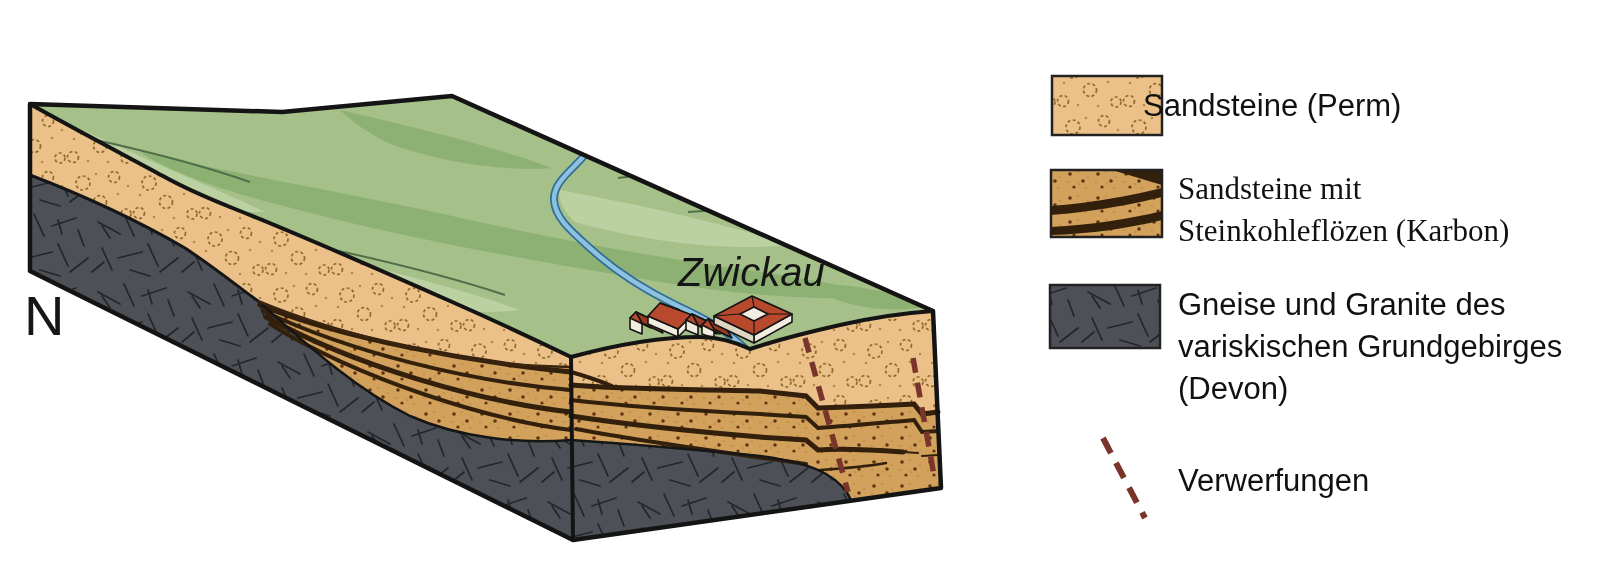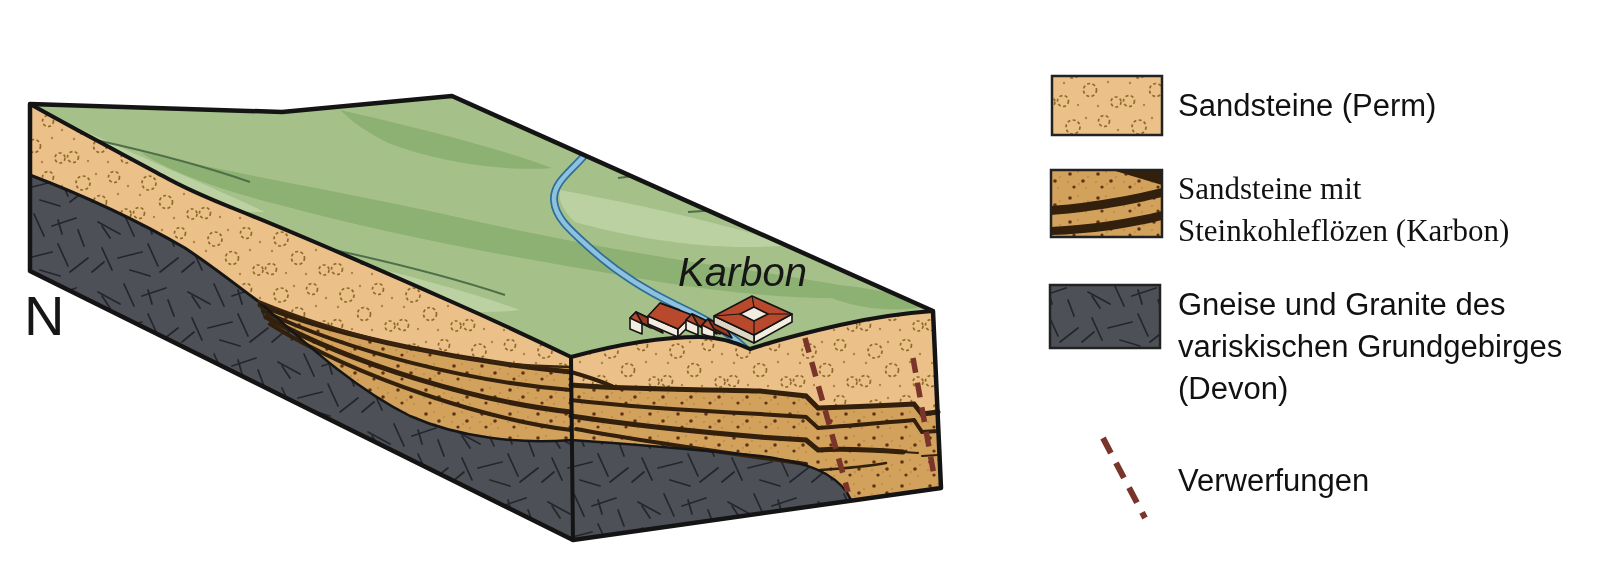--- a/index.html
+++ b/index.html
@@ -208,24 +208,24 @@
         </g>
         <rect x="1051" y="170" width="111" height="67" fill="none" stroke="#222" stroke-width="2.5"></rect>
       </g>
       <rect x="1050" y="285" width="110" height="63" fill="url(#gneissPat)" stroke="#222" stroke-width="2.5"></rect>
       <path d="M1103,438 L1145,518" fill="none" stroke="#7a352a" stroke-width="6" stroke-dasharray="17 11"></path>
     </g>
   </svg>
 
   <div class="abs north" style="left:24px; top:288px;">N</div>
 
-  <div class="abs city" style="left:678px; top:252px;">Karbon</div>
+  <div class="abs city" style="left:678px; top:252px;">Zwickau</div>
 
   <div>
-    <div class="abs legend-label" style="left:1178px; top:85px;">Sandsteine (Perm)</div>
+    <div class="abs legend-label" style="left:1143px; top:85px;">Sandsteine (Perm)</div>
     <div class="abs legend-label" style="left:1178px; top:168px;font-family:Liberation Serif, serif;">Sandsteine mit
 Steinkohleflözen (Karbon)</div>
     <div class="abs legend-label" style="left:1178px; top:284px;">Gneise und Granite des
 variskischen Grundgebirges
 (Devon)</div>
     <div class="abs legend-label" style="left:1178px; top:460px;">Verwerfungen</div>
   </div>
 
 </div>
 

